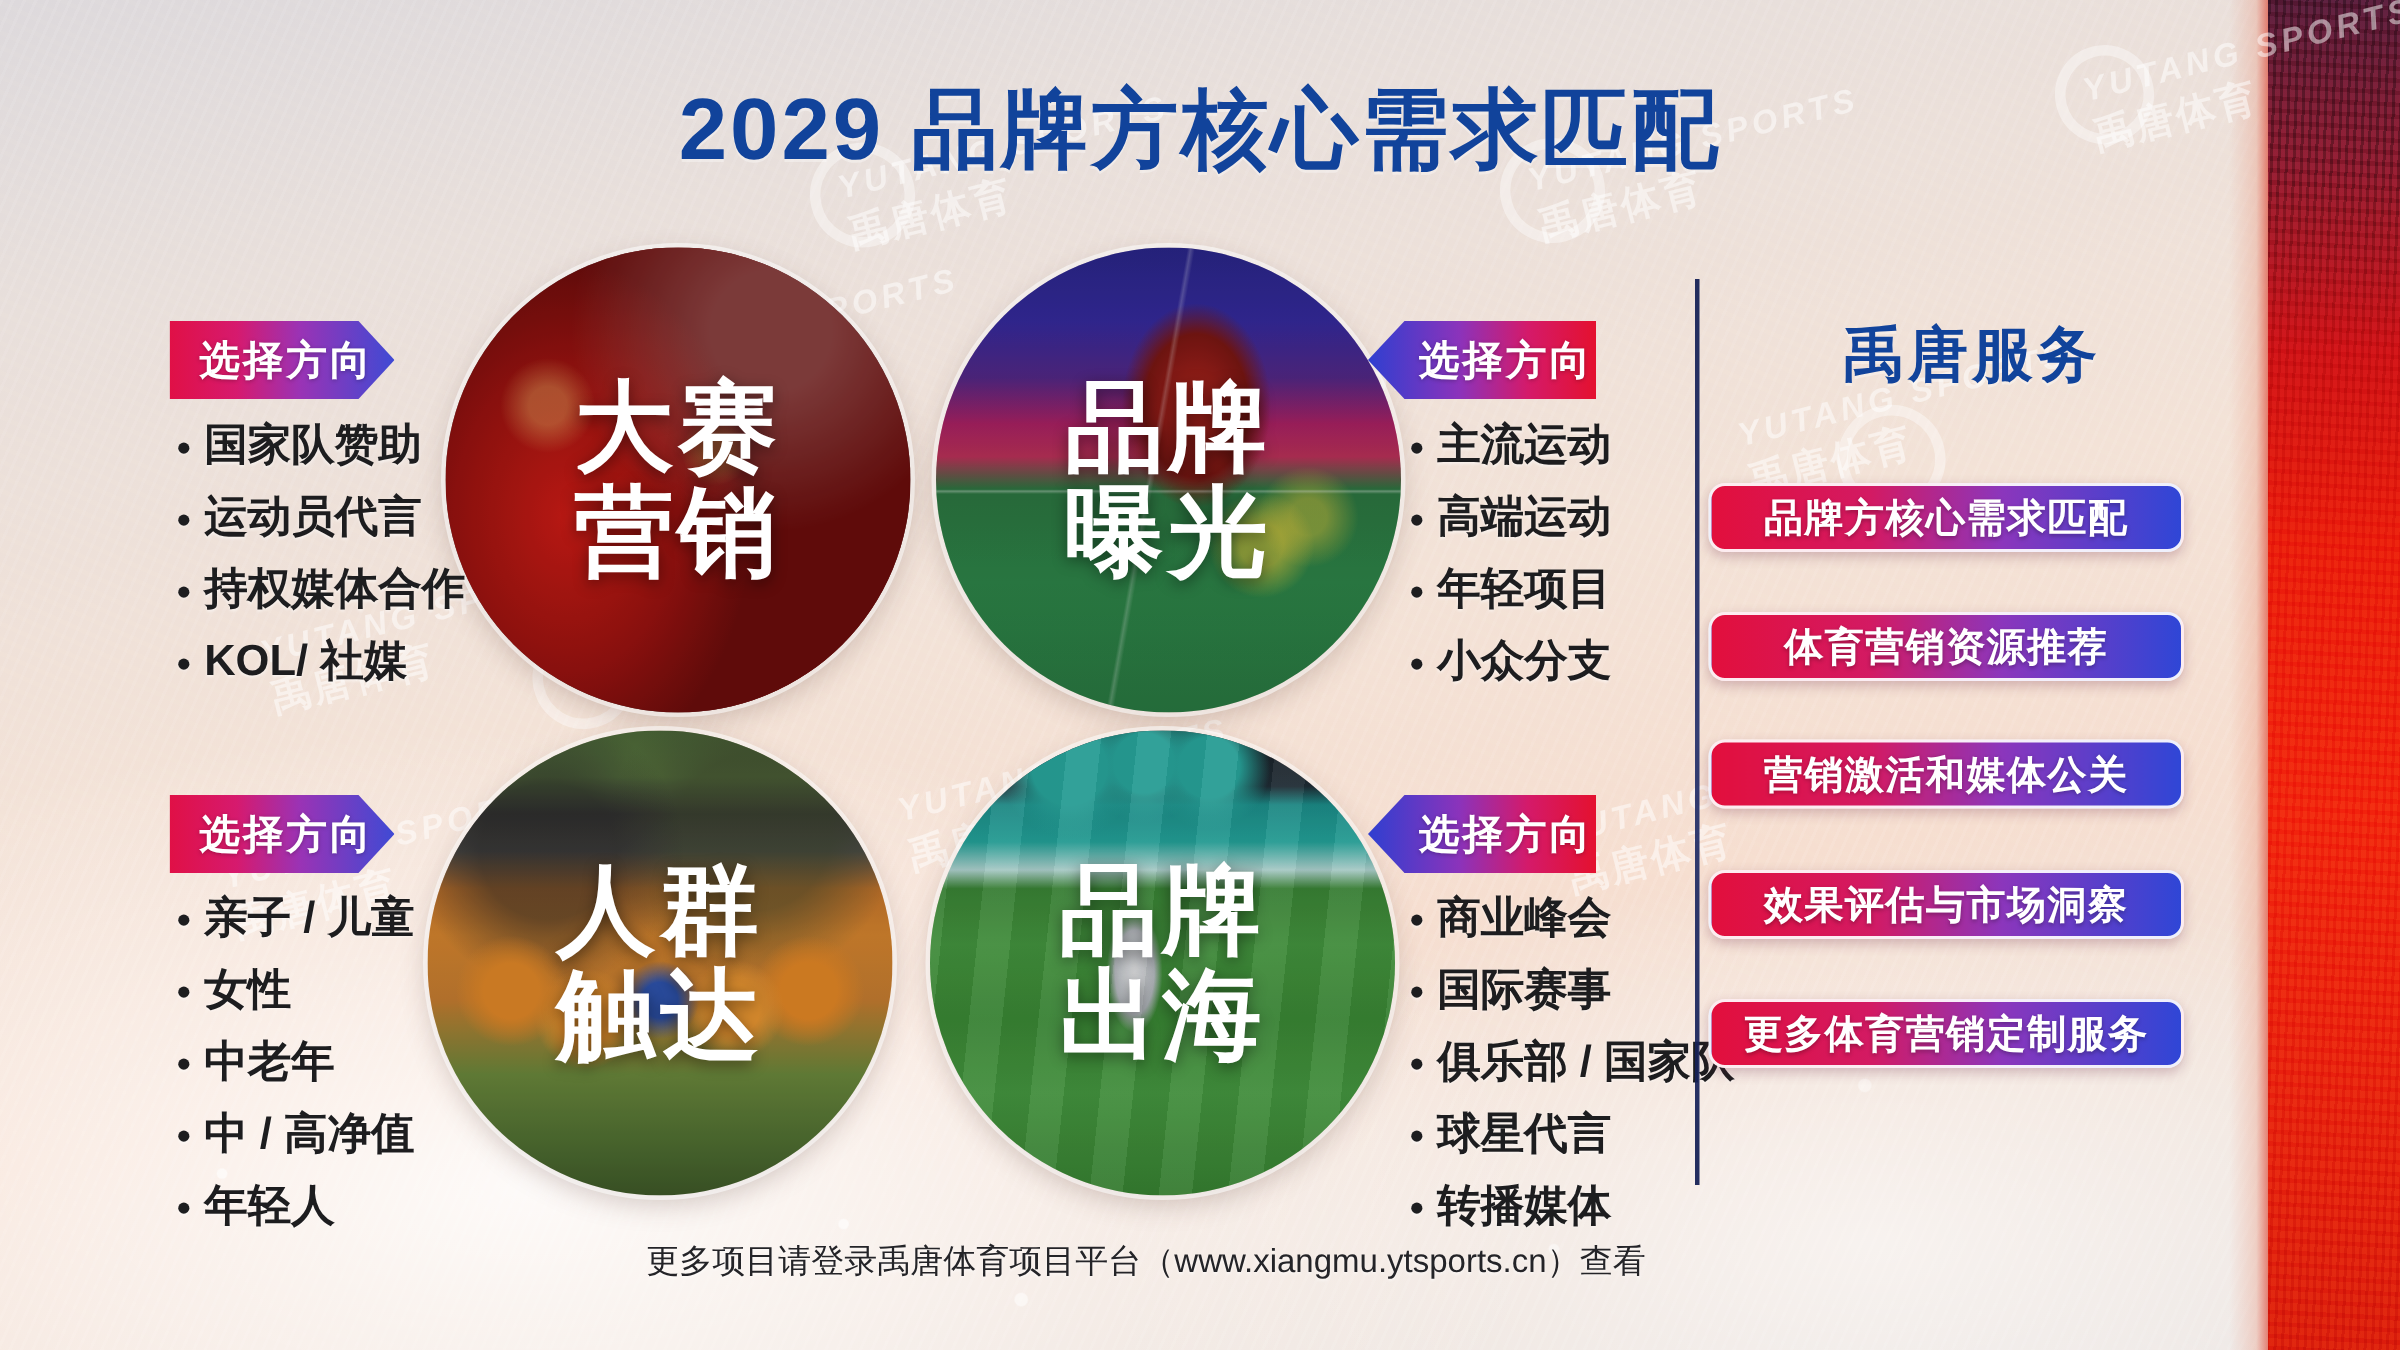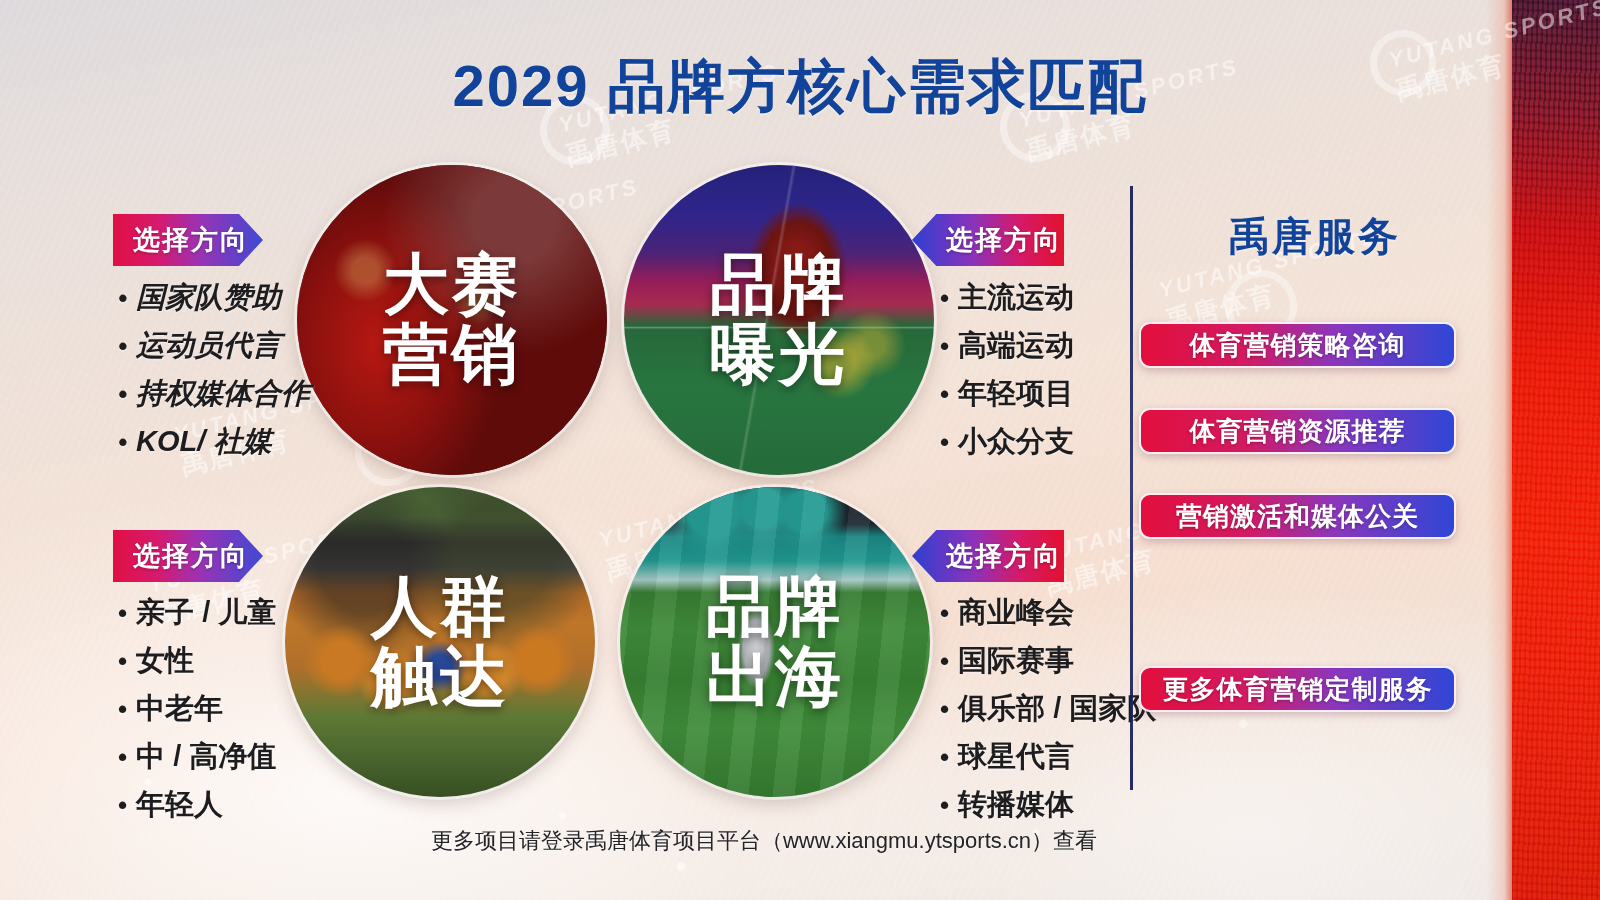--- a/index.html
+++ b/index.html
@@ -335,21 +335,21 @@
   <div class="banner right" style="left:912px;top:214px;">
     <span>选择方向</span>
   </div>
   <div class="banner left" style="left:113px;top:530px;">
     <span>选择方向</span>
   </div>
   <div class="banner right" style="left:912px;top:530px;">
     <span>选择方向</span>
   </div>
 
-  <ul class="bullets" style="left:118px;top:283px;font-style:italic;">
+  <ul class="bullets" style="left:118px;top:283px;">
     <li>
         <span>国家队赞助</span>
       </li>
     <li>
         <span>运动员代言</span>
       </li>
     <li>
         <span>持权媒体合作</span>
       </li>
     <li>
@@ -406,27 +406,30 @@
     <li>
         <span>转播媒体</span>
       </li>
   </ul>
 
   <div class="divider"></div>
 
   <div class="svc-title">禹唐服务</div>
 
   <div class="pill" style="top:322px;">
-    <span>体育营销策略咨询</span>
+    <span>品牌方核心需求匹配</span>
   </div>
   <div class="pill" style="top:493px;">
     <span>营销激活和媒体公关</span>
   </div>
   <div class="pill" style="top:408px;">
     <span>体育营销资源推荐</span>
   </div>
+  <div class="pill" style="top:580px;">
+    <span>效果评估与市场洞察</span>
+  </div>
   <div class="pill" style="top:666px;">
     <span>更多体育营销定制服务</span>
   </div>
 
   <div class="footer">更多项目请登录禹唐体育项目平台（www.xiangmu.ytsports.cn）查看</div>
 
 </div>
 
 </body></html>

